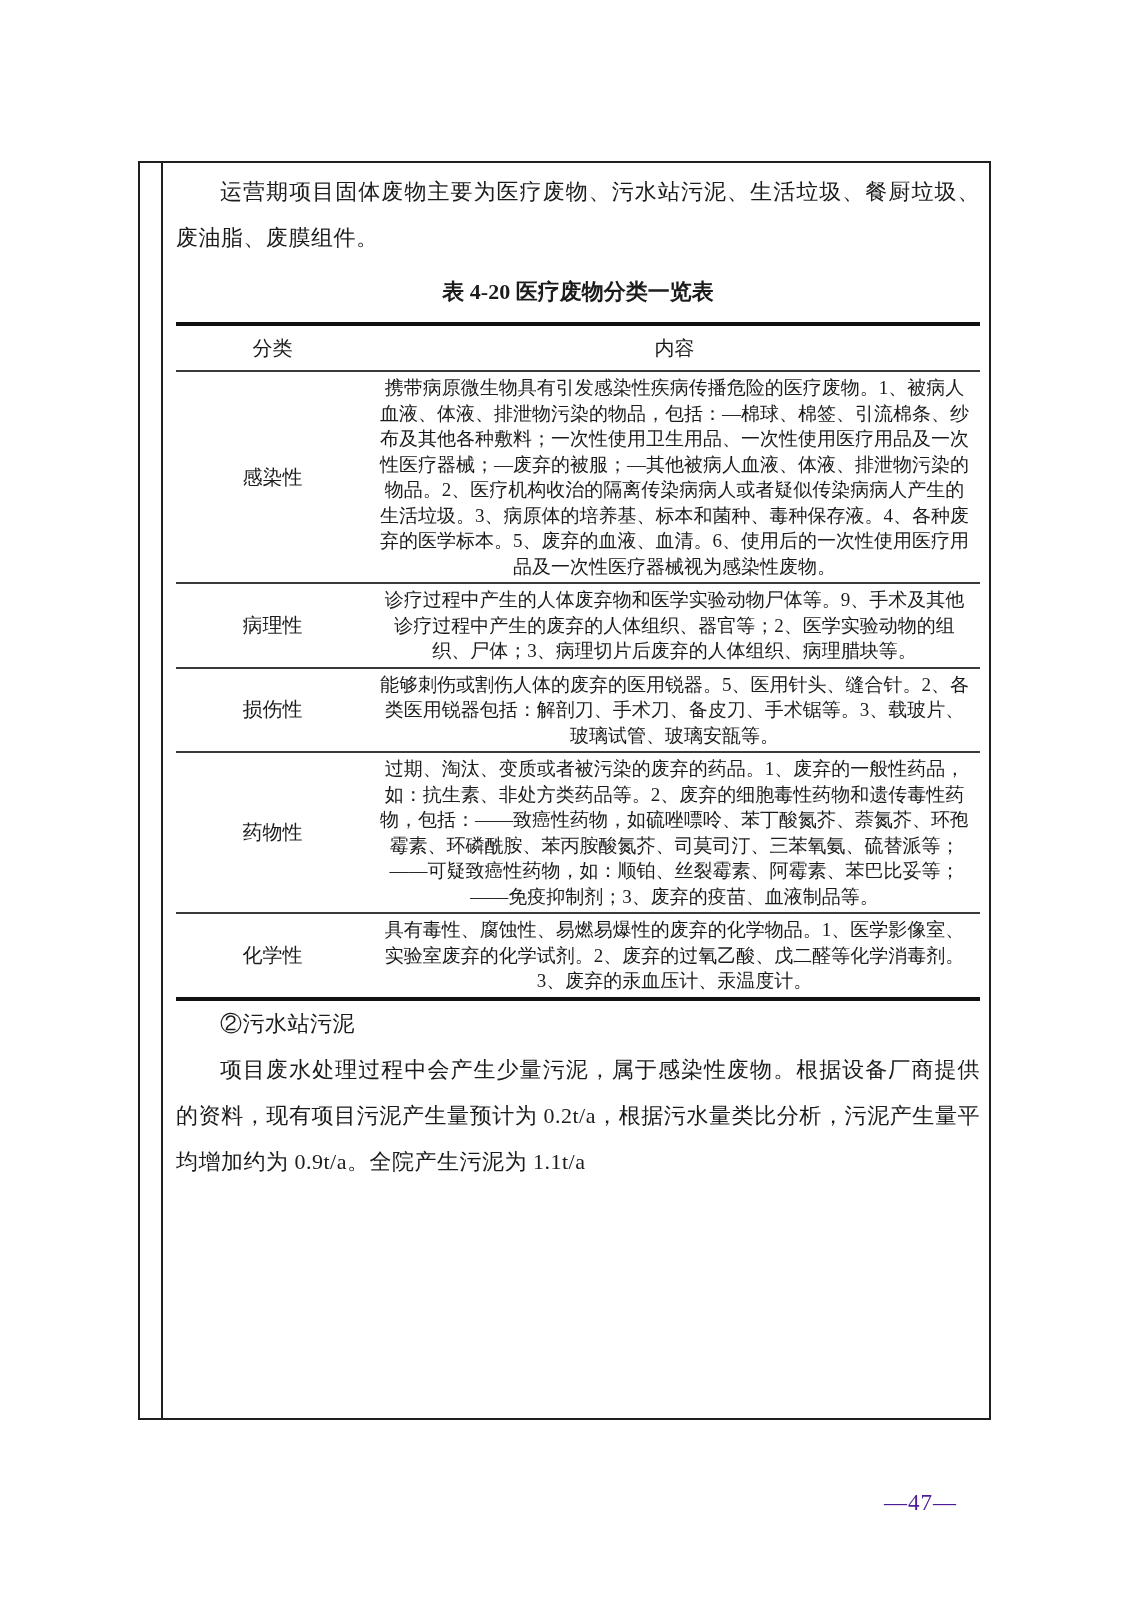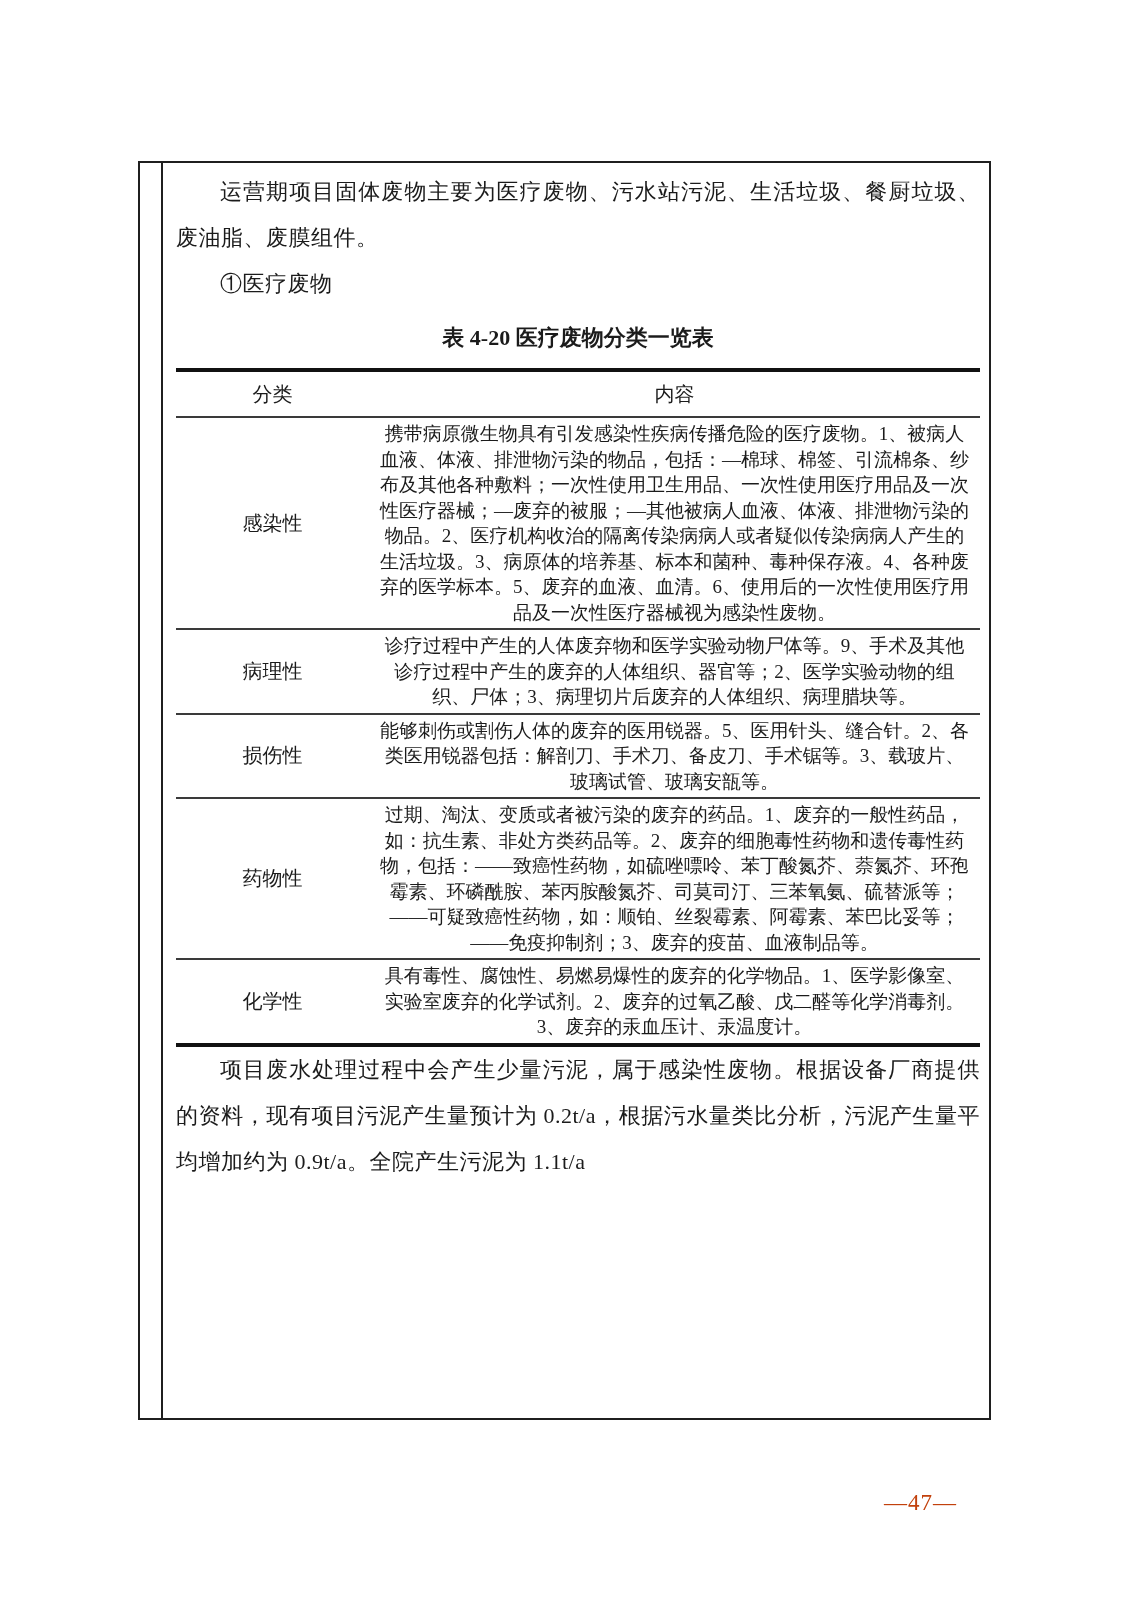--- a/index.html
+++ b/index.html
@@ -78,34 +78,33 @@
     line-height: 25.5px;
     text-align: justify;
     text-align-last: center;
   }
   .pagenum {
     position: absolute;
     left: 884px;
     top: 1490px;
     font-size: 23px;
     letter-spacing: 1px;
-    color: #c2410c;
+    color: #4c1d95;
   }
 </style>
 </head>
 <body>
 
 <div id="page">
   <div id="frame">
     <div class="gutter"></div>
     <div class="content">
 
       <p class="para">运营期项目固体废物主要为医疗废物、污水站污泥、生活垃圾、餐厨垃圾、废油脂、废膜组件。</p>
 
-      <p class="para">①医疗废物</p>
 
 
       <p class="tbl-title">表 4-20 医疗废物分类一览表</p>
 
       <table class="waste">
         <thead>
           <tr class="hdr">
             <th class="cat-h">分类</th>
             <th class="cont-h">内容</th>
           </tr>
@@ -128,20 +127,21 @@
             <td class="cont-c">过期、淘汰、变质或者被污染的废弃的药品。1、废弃的一般性药品，如：抗生素、非处方类药品等。2、废弃的细胞毒性药物和遗传毒性药物，包括：——致癌性药物，如硫唑嘌呤、苯丁酸氮芥、萘氮芥、环孢霉素、环磷酰胺、苯丙胺酸氮芥、司莫司汀、三苯氧氨、硫替派等；——可疑致癌性药物，如：顺铂、丝裂霉素、阿霉素、苯巴比妥等；——免疫抑制剂；3、废弃的疫苗、血液制品等。</td>
           </tr>
           <tr class="datarow">
             <td class="cat-c">化学性</td>
             <td class="cont-c">具有毒性、腐蚀性、易燃易爆性的废弃的化学物品。1、医学影像室、实验室废弃的化学试剂。2、废弃的过氧乙酸、戊二醛等化学消毒剂。3、废弃的汞血压计、汞温度计。</td>
           </tr>
         </tbody>
       </table>
 
 
+      <p class="para">②污水站污泥</p>
 
       <p class="para">项目废水处理过程中会产生少量污泥，属于感染性废物。根据设备厂商提供的资料，现有项目污泥产生量预计为 0.2t/a，根据污水量类比分析，污泥产生量平均增加约为 0.9t/a。全院产生污泥为 1.1t/a</p>
 
     </div>
   </div>
 
   <div class="pagenum">—47—</div>
 </div>
 
 </body></html>

